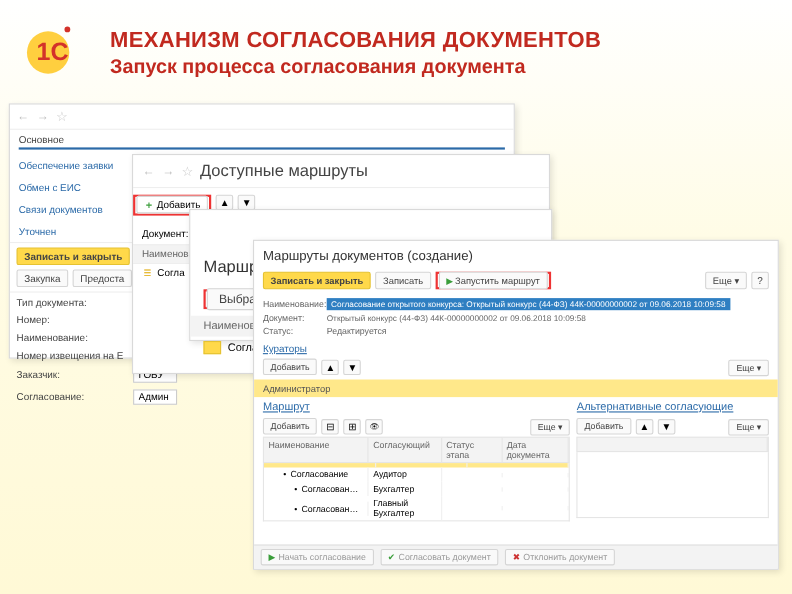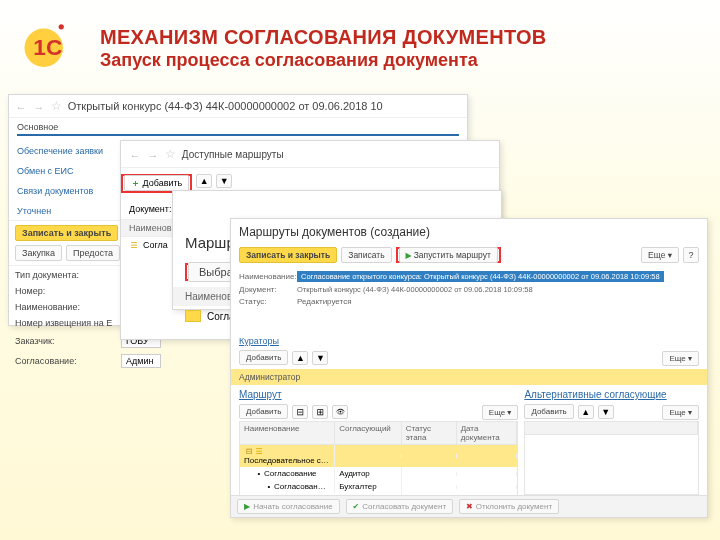--- a/index.html
+++ b/index.html
@@ -37,21 +37,21 @@
   .btn { border:1px solid #d5d5d5; background:#fafafa; padding:2px 6px; border-radius:2px; color:#444; font-size:9px;}
   .btn.yellow { background:#ffd94a; border-color:#e5c232; font-weight:bold;}
   .btn.sq { padding:2px 4px; min-width:16px; text-align:center;}
   .form-rows { padding:4px 6px; display:flex; flex-direction:column; gap:6px; font-size:9px; color:#444;}
   .form-row { display:flex; align-items:center; gap:6px; }
   .form-row .lab { width:100px; }
   .inp { border:1px solid #ccc; background:#fff; height:14px; padding:0 4px; font-size:9px; }
   
   .w2 { top:140px; left:120px; width:380px; height:200px; }
   .w2-head { display:flex; align-items:center; gap:6px; padding:6px 8px; border-bottom:1px solid #eee;}
-  .w2-title { font-size:10px; color:#444; }
+  .w2-title { font-size:15px; color:#444; }
   .w2-add { margin:6px 0; display:flex; gap:4px; }
   .green-plus { background:#fff; border:1px solid #d5d5d5; padding:2px 6px; font-size:9px; border-radius:2px; }
   .red-box { border:2px solid #e33; padding:1px; display:inline-block;}
   .w2-row { display:flex; align-items:center; gap:4px; padding:3px 8px; font-size:9px;}
   .w2-colhead { background:#f3f3f3; padding:3px 8px; font-size:9px; color:#666; border-top:1px solid #eee; border-bottom:1px solid #eee;}
   
   .w3 { top:190px; left:172px; width:330px; height:120px; background:#fff;}
   .w3-title { font-size:15px; padding:8px 12px; color:#333;margin-top:35px; }
   .w3-choose { margin:4px 12px; }
   .w3-colhead { background:#f3f3f3; padding:4px 12px; font-size:10px; color:#666; margin-top:6px;}
@@ -60,21 +60,21 @@
   
   .w4 { top:218px; left:230px; width:478px; height:300px; }
   .w4-head { font-size:12px; padding:6px 8px; color:#333; }
   .w4-tools { display:flex; align-items:center; gap:4px; padding:2px 8px 6px 8px;}
   .play { color:#3a9d3a; font-size:8px; margin-right:2px;}
   .w4-right { margin-left:auto; display:flex; gap:4px;}
   .w4-fields { padding:2px 8px; font-size:8px; color:#666; display:flex; flex-direction:column; gap:3px;}
   .w4-fr { display:flex; align-items:center; gap:4px; }
   .w4-fr .lab2 { width:54px; }
   .hl { background:#2f7fc2; color:#fff; padding:1px 4px; font-size:7.5px; }
-  .section-title { font-size:9px; color:#444; padding:4px 8px 2px 8px; text-decoration:underline; color:#2b6aa8;margin-top:24px;}
+  .section-title { font-size:9px; color:#444; padding:4px 8px 2px 8px; text-decoration:underline; color:#2b6aa8;}
   .mini-tools { display:flex; gap:4px; padding:2px 8px; align-items:center;}
   .adm-row { background:#ffe88a; padding:3px 8px; font-size:8.5px; color:#555; margin:2px 0;}
   .splitpane { display:flex; gap:6px; padding:0 8px;}
   .leftpane { flex:1.6; }
   .rightpane { flex:1; }
   .gridhead { display:flex; background:#f3f3f3; font-size:8px; color:#666; border:1px solid #e5e5e5;}
   .gridhead > div { padding:2px 4px; border-right:1px solid #e5e5e5;}
   .gridbody { border:1px solid #e5e5e5; border-top:none; font-size:8px;}
   .grow { display:flex; align-items:center;}
   .grow > div { padding:2px 4px; border-right:1px solid #f0f0f0;}
@@ -97,21 +97,20 @@
   </svg>
 </div>
 <div class="title">МЕХАНИЗМ СОГЛАСОВАНИЯ ДОКУМЕНТОВ</div>
 <div class="subtitle">Запуск процесса согласования документа</div>
 
 <div class="win w1">
   <div class="w1-head">
     <span class="nav-arrow">←</span>
     <span class="nav-arrow">→</span>
     <span class="star">☆</span>
-    <span class="w1-title">Открытый конкурс (44-ФЗ) 44К-00000000002 от 09.06.2018 10</span>
   </div>
   <div class="tabs">
     <span class="tab active">Основное</span>
     <span class="tab">Обеспечение заявки</span>
     <span class="tab">Обмен с ЕИС</span>
     <span class="tab">Связи документов</span>
     <span class="tab">Уточнен</span>
   </div>
   <div class="toolbar1">
     <span class="btn yellow">Записать и закрыть</span>
@@ -232,21 +231,20 @@
         <div style="margin-left:auto"><span class="btn" style="font-size:8px;"><span>Еще</span> ▾</span></div>
       </div>
       <div class="gridhead">
         <div style="flex:1.5">Наименование</div>
         <div style="flex:1">Согласующий</div>
         <div style="flex:0.8">Статус этапа</div>
         <div style="flex:0.9">Дата документа</div>
       </div>
       <div class="gridbody">
         <div class="grow sel">
-          <div style="flex:1.5"><span class="ic" style="color:#b08500">⊟</span><span class="ic" style="color:#e0a800">☰</span><span>Последовательное с…</span></div>
           <div style="flex:1"></div>
             <div style="flex:0.8"></div>
             <div style="flex:0.9"></div>
         </div>
         <div class="grow">
           <div style="flex:1.5"><span class="indent"></span><span class="ic">•</span><span>Согласование</span></div>
           <div style="flex:1">Аудитор</div>
             <div style="flex:0.8"></div>
             <div style="flex:0.9"></div>
         </div>

